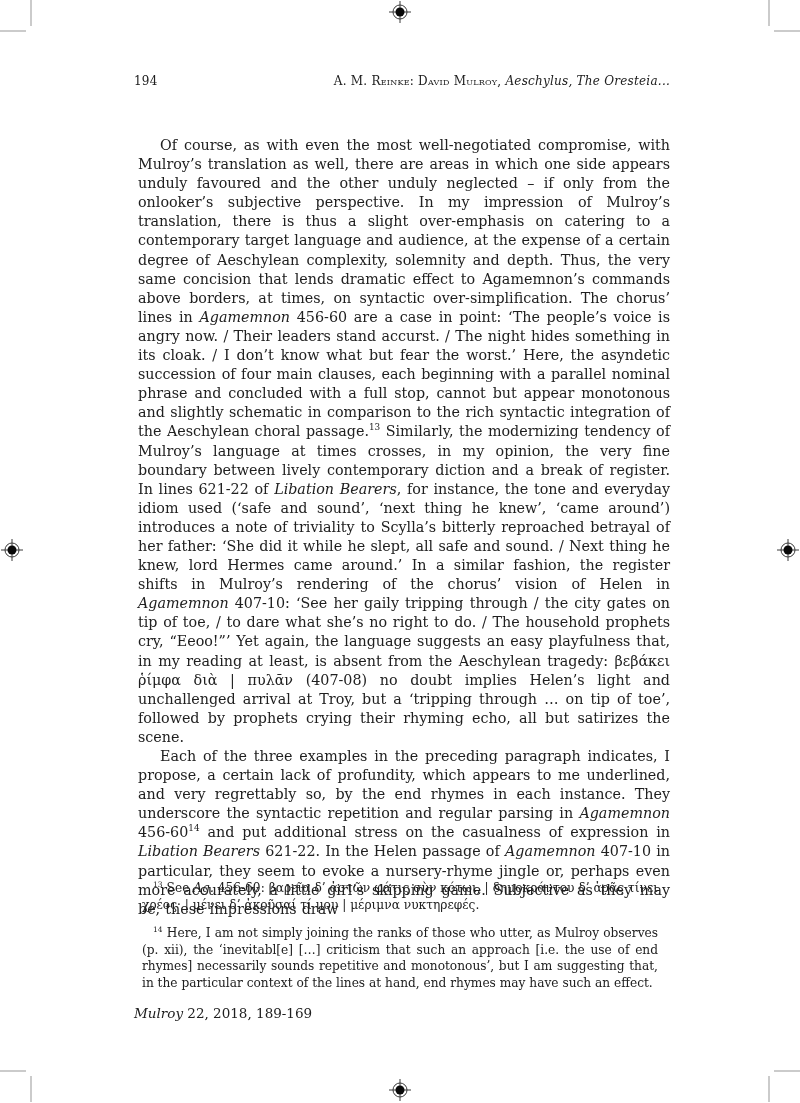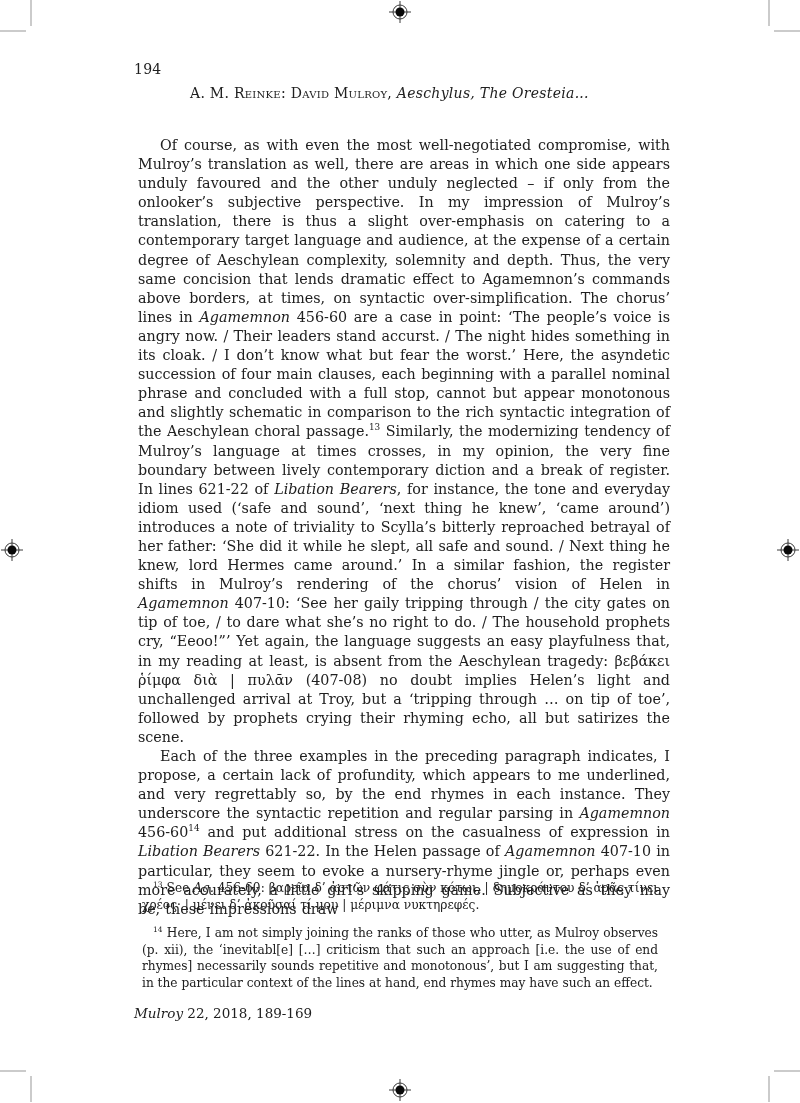--- a/index.html
+++ b/index.html
@@ -27,33 +27,32 @@
 
   
   .text-block {
     position: absolute;
     left: 130px;
     width: 540px;
     top: 0;
   }
   .running-header {
     position: absolute;
-    top: 60px;
+    top: 72px;
     left: 0; right: 0;
-    font-size: 14px;
+    font-size: 12px;
     line-height: 18px;
     white-space: nowrap;
   }
   .pagenum { position: absolute; left: 4px; top: 0; letter-spacing: 0.02em; }
   .runhead {
     display: block;
-    text-align: left;
+    text-align: right;
     padding-left: 60px;
     letter-spacing: 0.02em;
-    margin-top: 24px;
   }
   .runhead .sc { font-variant: small-caps; }
 
   .article-body {
     position: absolute;
     top: 136px;
     left: 8px; right: 0;
   }
   .body-para {
     margin: 0;

